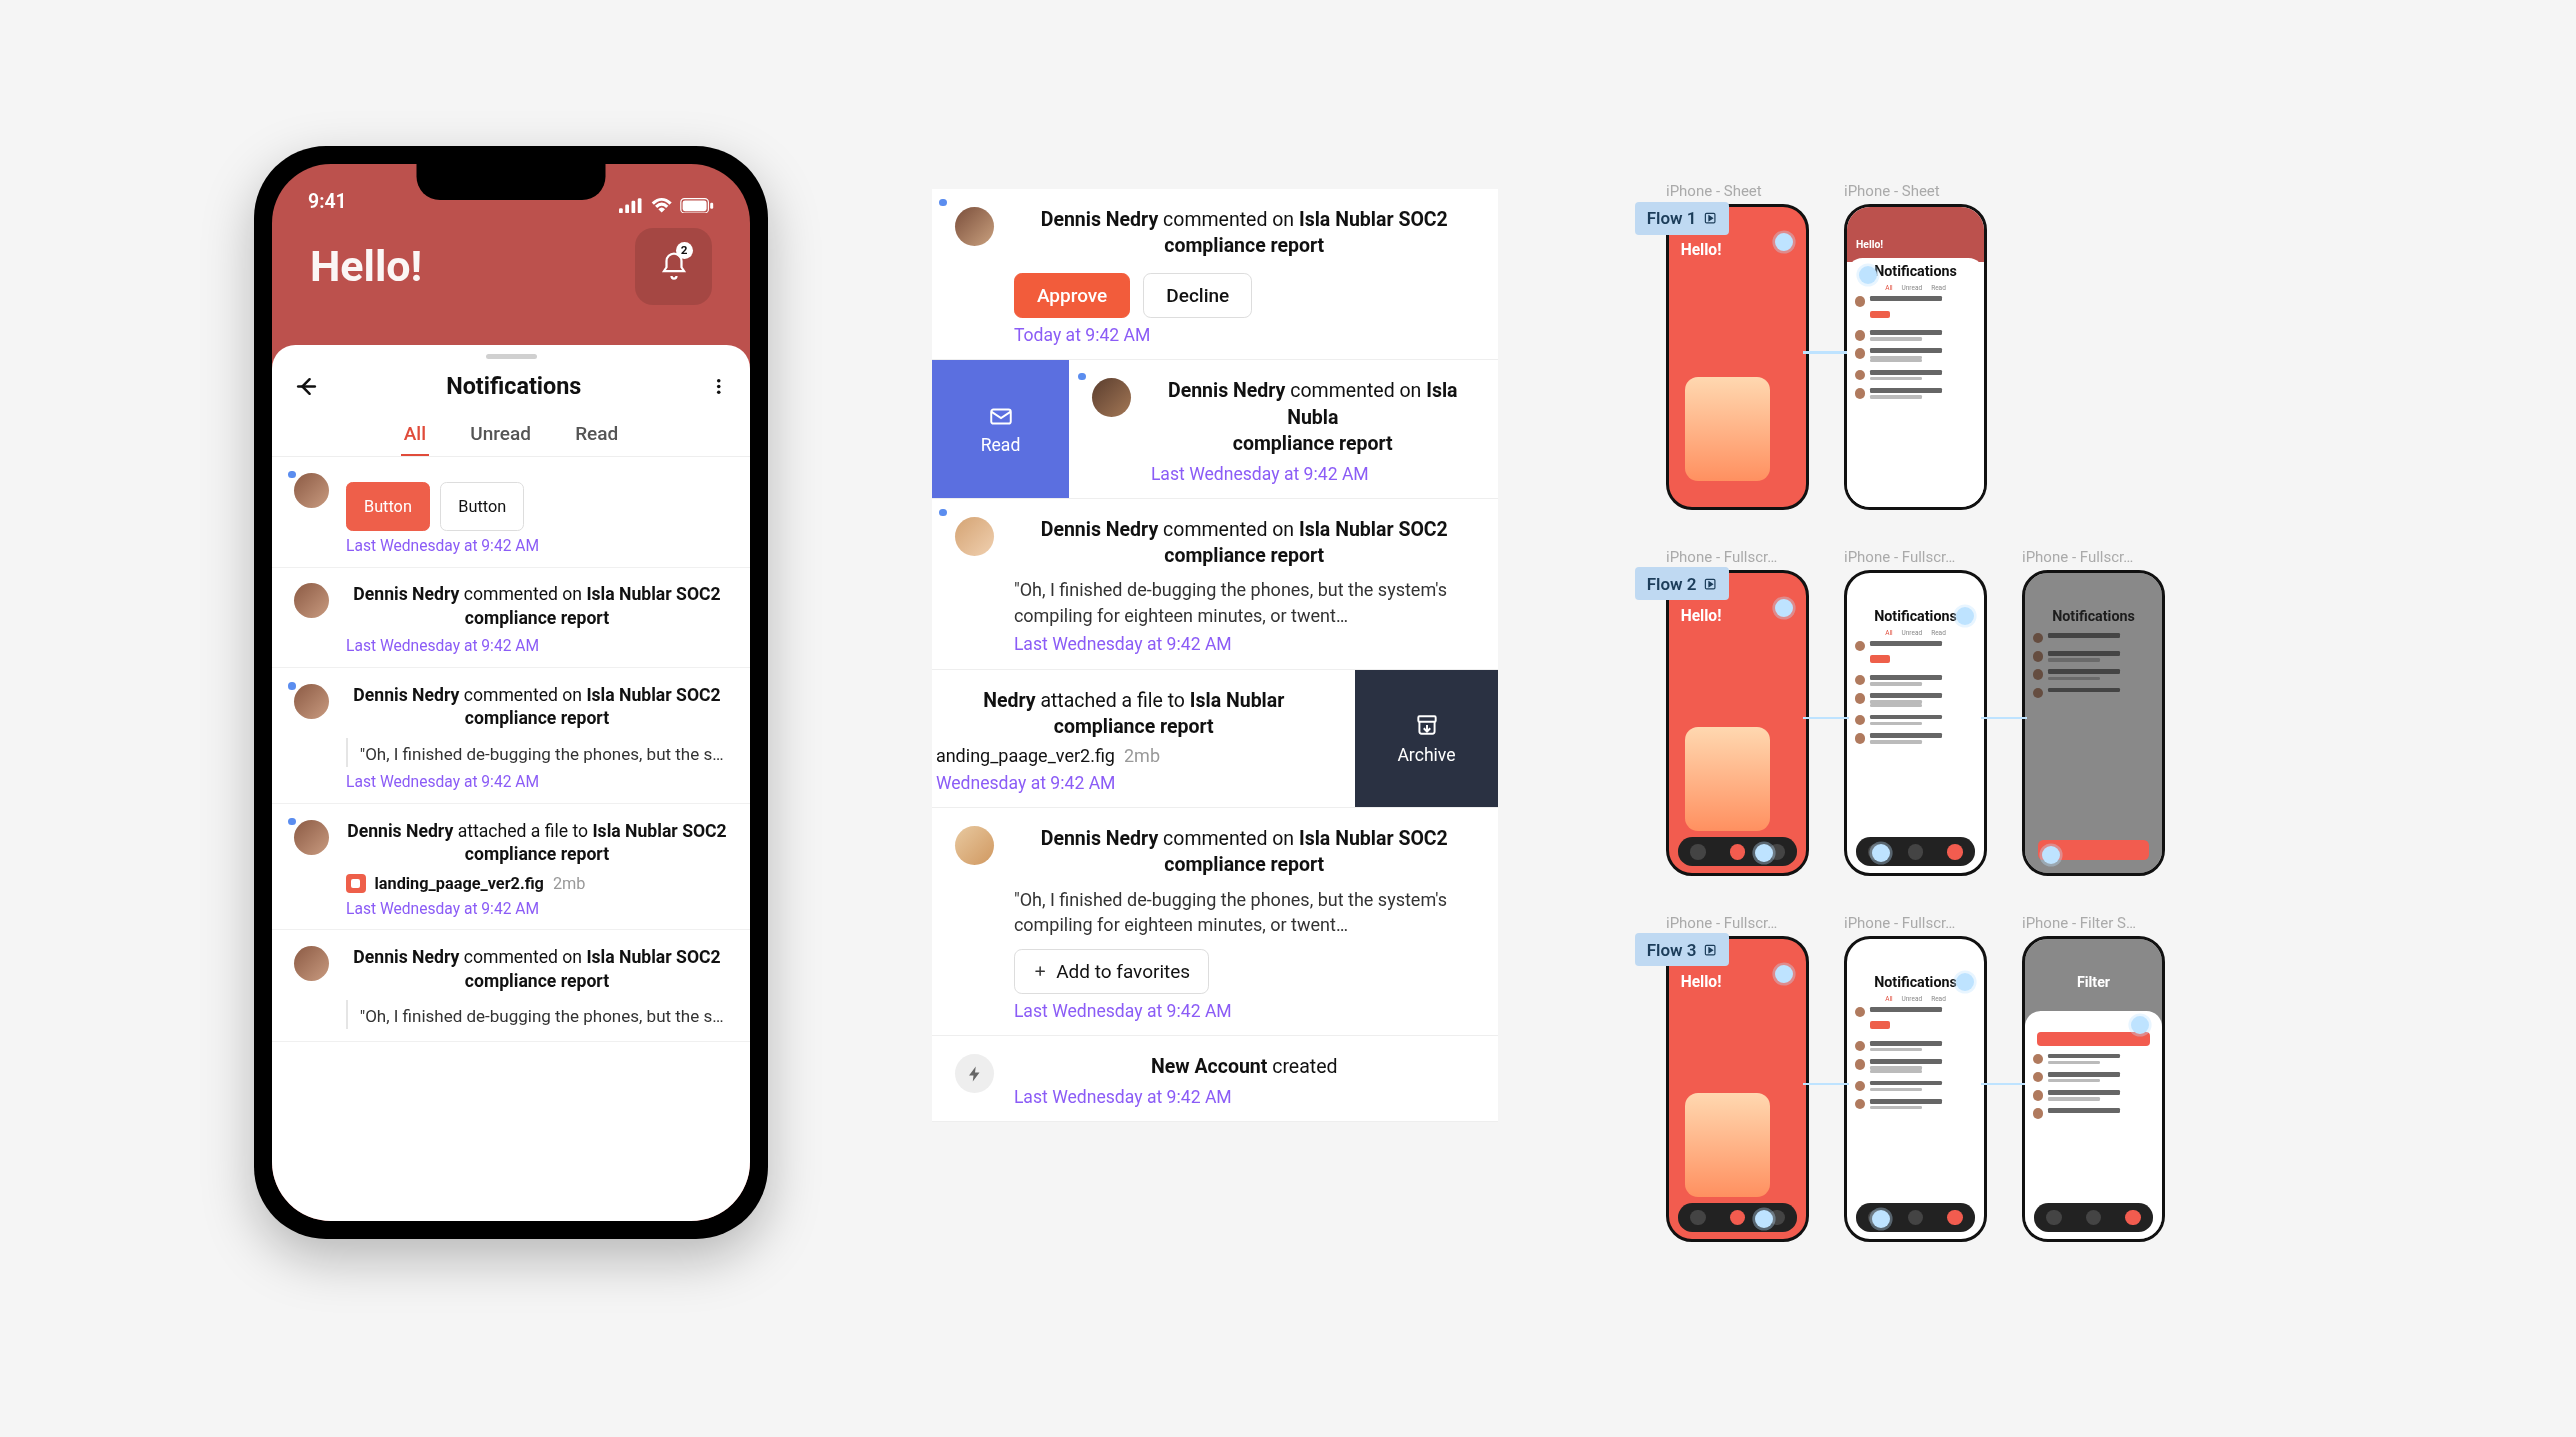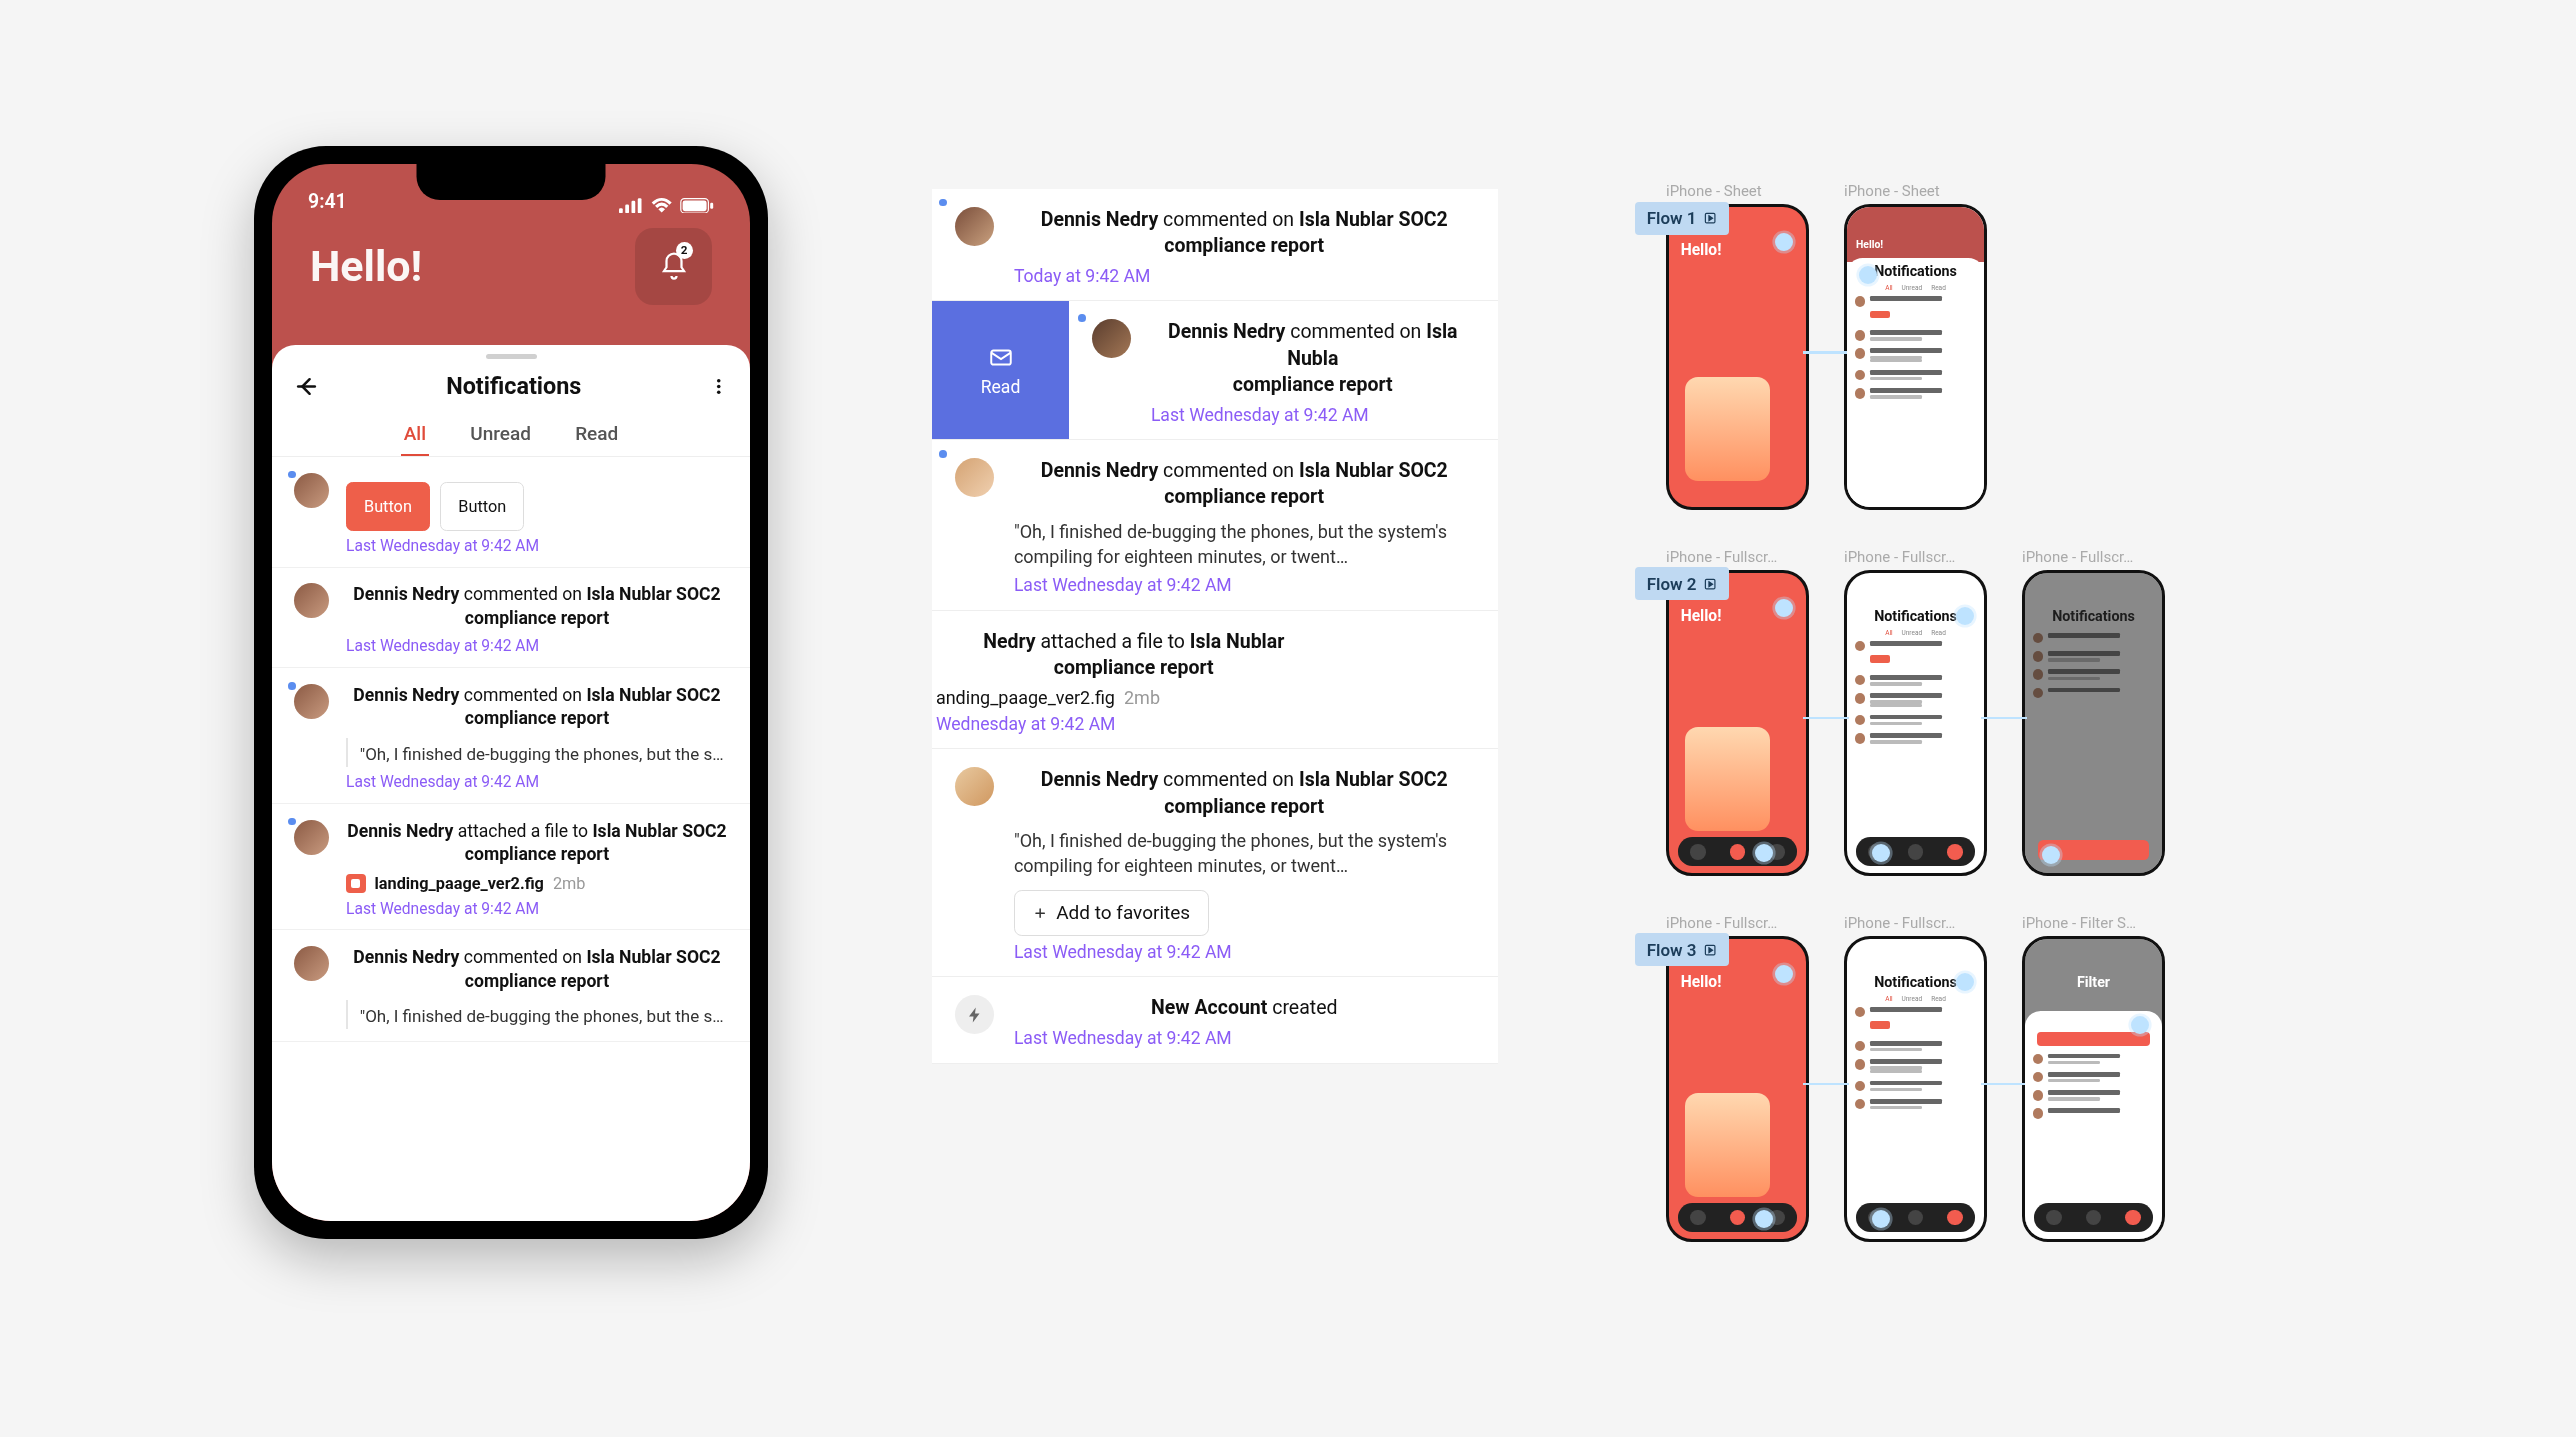--- a/index.html
+++ b/index.html
@@ -217,20 +217,24 @@
   </div>
 
   <div class="midcol">
 
     <div class="card">
       <div class="dot" style="left:5.2px;top:7.8px"></div>
       <div class="card-inner">
         <div class="avatar" style="background:linear-gradient(135deg,#7a4e3b,#caa17f)"></div>
         <div class="item-body">
           <div class="line"><b>Dennis Nedry</b><span> commented on </span><b>Isla Nublar SOC2 compliance report</b></div>
+          <div class="pillrow">
+            <div class="pill primary">Approve</div>
+            <div class="pill">Decline</div>
+          </div>
           <div class="meta">Today at 9:42 AM</div>
         </div>
       </div>
     </div>
 
     <div class="card swiped-l">
       <div class="swipe-left">
         <svg width="26" height="26" viewBox="0 0 24 24" fill="none" stroke="#fff" stroke-width="1.8">
             <rect x="3" y="6" width="18" height="13" rx="2"></rect>
             <path d="M3 8l9 6 9-6"></path>
@@ -253,20 +257,28 @@
         <div class="avatar" style="background:linear-gradient(135deg,#d4a373,#f0d0b0)"></div>
         <div class="item-body">
           <div class="line"><b>Dennis Nedry</b><span> commented on </span><b>Isla Nublar SOC2 compliance report</b></div>
           <div class="quote2">"Oh, I finished de-bugging the phones, but the system's compiling for eighteen minutes, or twent…</div>
           <div class="meta">Last Wednesday at 9:42 AM</div>
         </div>
       </div>
     </div>
 
     <div class="card swiped-r">
+      <div class="swipe-right">
+        <svg width="26" height="26" viewBox="0 0 24 24" fill="none" stroke="#fff" stroke-width="1.8">
+            <rect x="4" y="4" width="16" height="5" rx="1"></rect>
+            <path d="M5 9v9a2 2 0 0 0 2 2h10a2 2 0 0 0 2-2V9"></path>
+            <path d="M12 12v5m-3-2 3 3 3-3"></path>
+          </svg>
+        <span>Archive</span>
+      </div>
       <div class="card-inner">
         <div class="item-body" style="padding-left:3.9px">
           <div class="line"><b> Nedry</b><span> attached a file to </span><b>Isla Nublar</b><br><b>compliance report</b></div>
           <div class="file" style="font-size:18px;margin-top:5.2px">
             <span>anding_paage_ver2.fig</span>
             <span style="color:#999">2mb</span>
           </div>
           <div class="meta">Wednesday at 9:42 AM</div>
         </div>
       </div>

